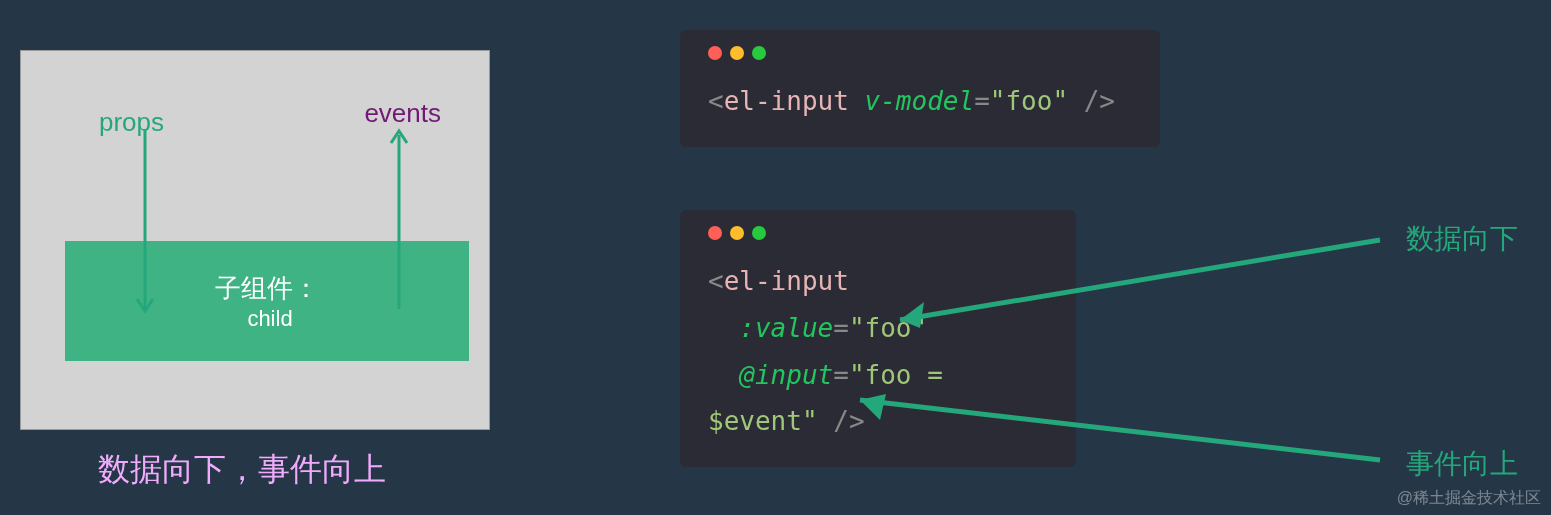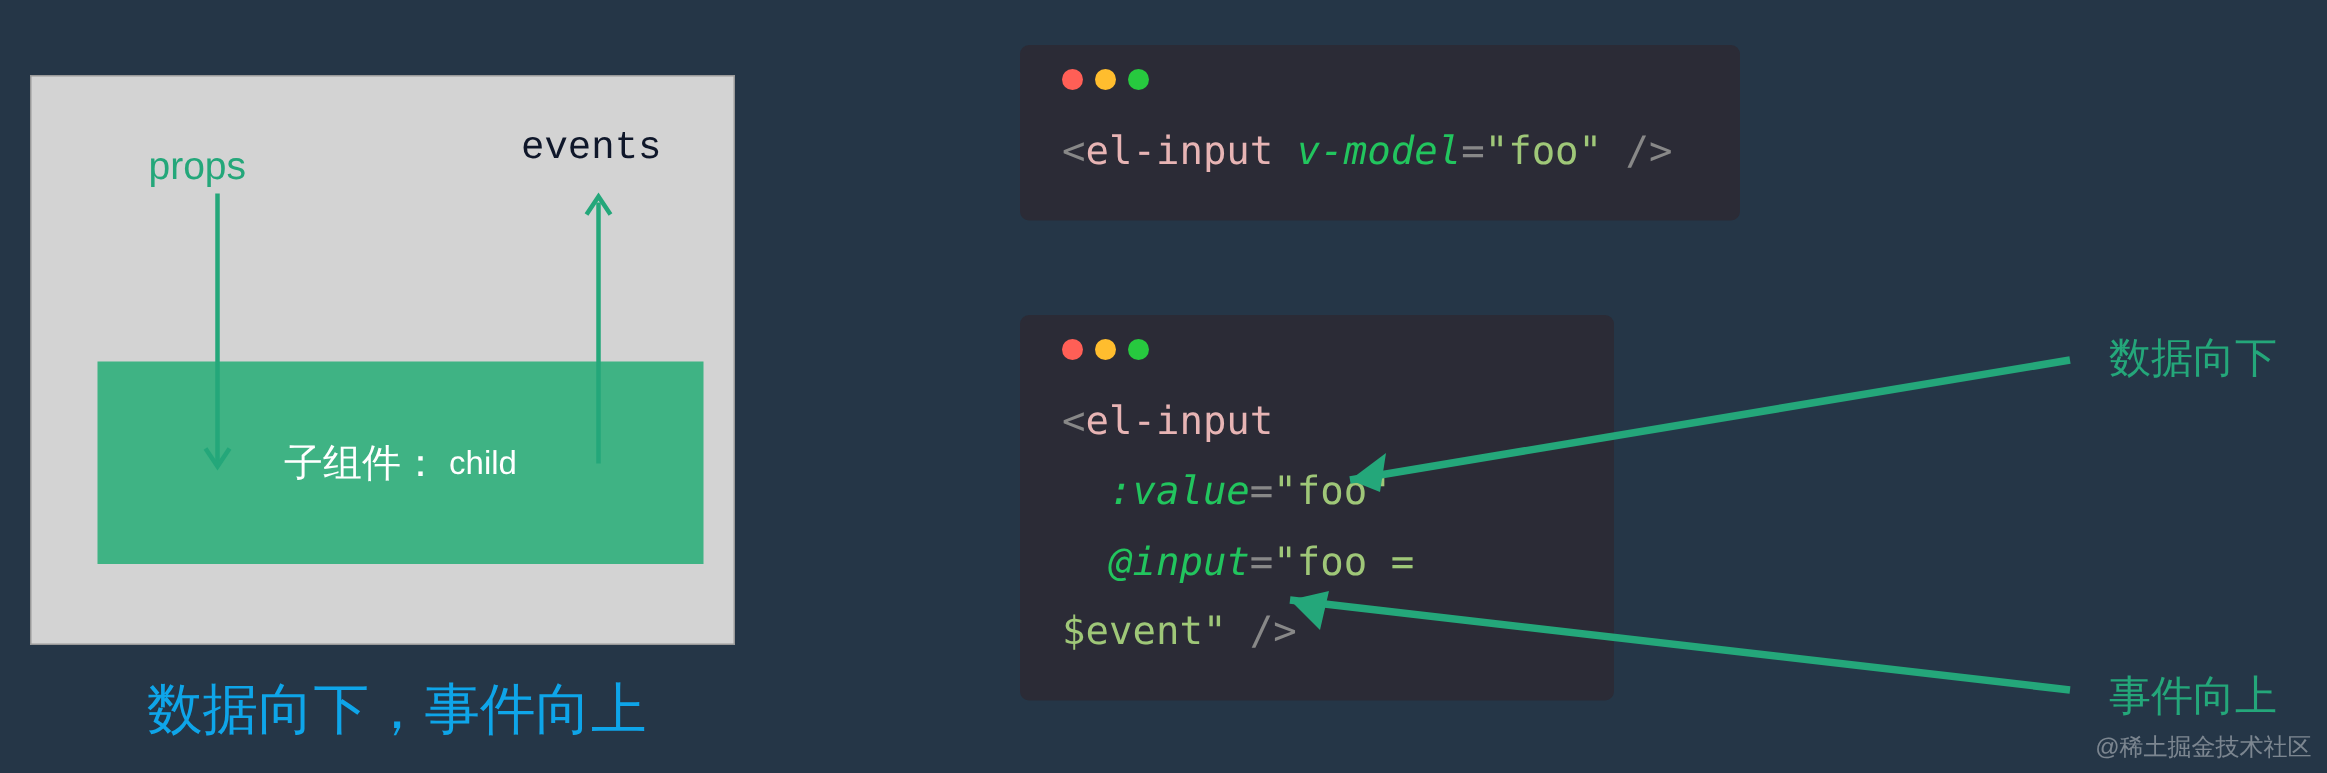--- a/index.html
+++ b/index.html
@@ -12,42 +12,42 @@
     overflow: hidden;
   }
   .left-panel {
     position: absolute;
     left: 20px; top: 50px;
     width: 470px; height: 380px;
     background: #d3d3d3;
     border: 1px solid #999;
   }
   .label-props {
-    position: absolute; left: 78px; top: 44px;
+    position: absolute; left: 78px; top: 56px;
     color: #24a77a; font-size: 26px;
   }
   .label-events {
-    position: absolute; right: 48px; top: 32px;
-    color: #0f172a; font-size: 26px; font-family: Liberation Mono, monospace;
+    position: absolute; right: 48px; top: 47px;
+    color: #701a75; font-size: 26px;
   }
   .label-parent {
     position: absolute; left: 0; right: 0; top: 90px;
     text-align: center; color: #111; font-size: 30px;
   }
   .child-box {
     position: absolute; left: 44px; right: 20px;
-    top: 190px; height: 135px;
+    top: 190px; height: 120px;
     background: #3fb384;
     display: flex; align-items: center; justify-content: center;
-    color: #fff; font-size: 26px;
+    color: #fff; font-size: 26px; flex-direction: column;
   }
   .child-box .en { font-size: 22px; margin-left: 6px; }
   .caption {
     position: absolute; left: 98px; top: 448px;
-    color: #0ea5e9; font-size: 37px;
+    color: #f0abfc; font-size: 32px;
   }
 
   .code-window {
     position: absolute;
     background: #2b2b36;
     border-radius: 6px;
     padding: 16px 28px 22px;
     color: #b0b0b0;
     font-family: "Menlo", Consolas, monospace;
     font-size: 26px;

